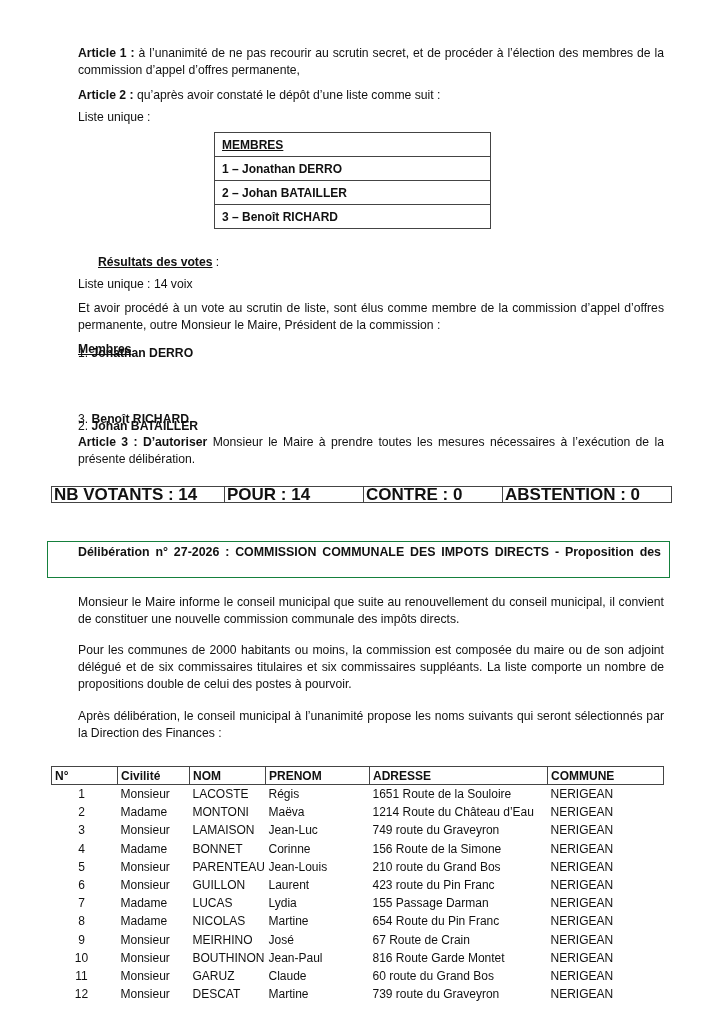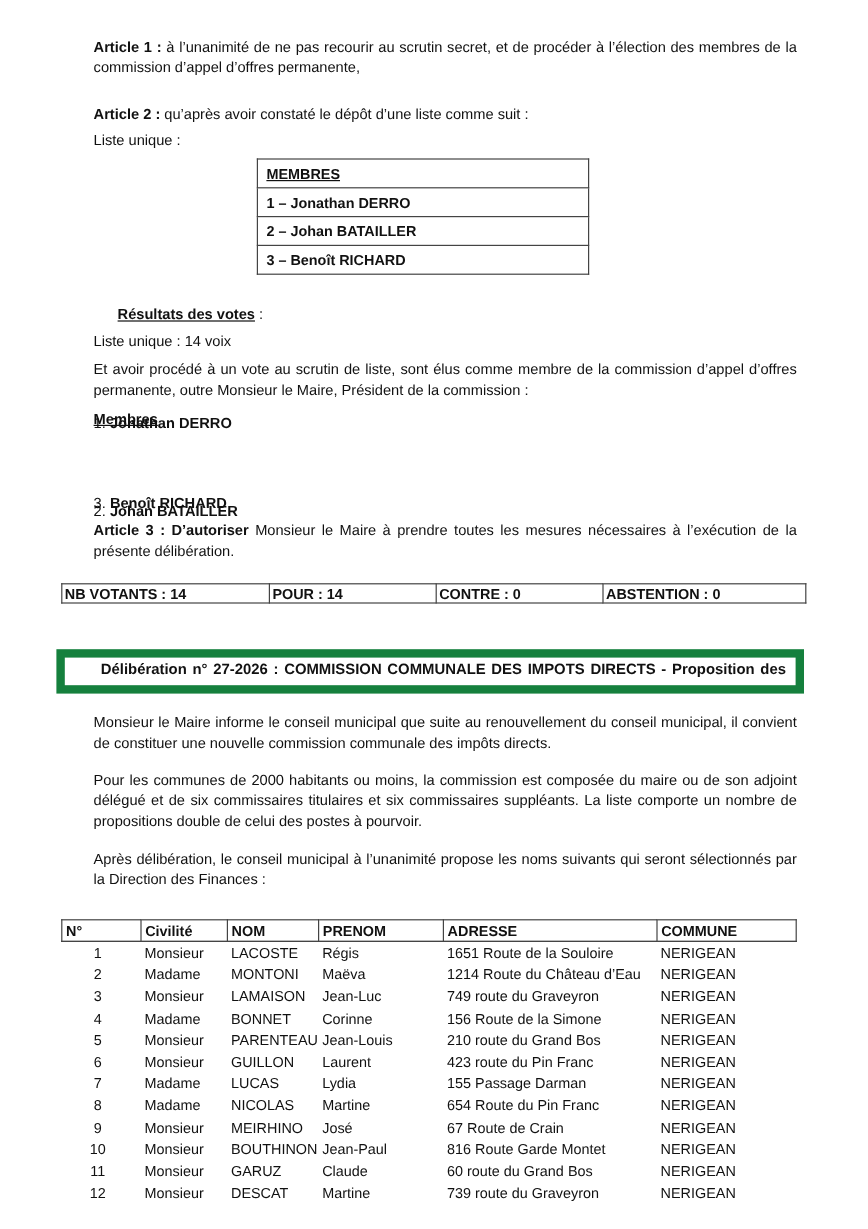--- a/index.html
+++ b/index.html
@@ -6,36 +6,36 @@
   body {
     width: 723px; height: 1024px; position: relative; overflow: hidden;
     font-family: "Liberation Sans", sans-serif; font-size: 12.2px; color: #111;
   }
   .p { position: absolute; left: 78px; width: 586px; line-height: 17px; text-align: justify; margin: 0; }
   .b { font-weight: bold; }
   .u { text-decoration: underline; }
   .membres-table { position: absolute; left: 214px; top: 132px; width: 277px; border-collapse: collapse; }
   .membres-table td { border: 1px solid #444; height: 23px; padding: 0 0 0 7px; font-weight: bold; font-size: 12px; }
   .vote-table { position: absolute; left: 51px; top: 486px; width: 621px; border-collapse: collapse; }
-  .vote-table td { border: 1px solid #444; height: 15px; padding: 0 0 0 2px; font-weight: bold; font-size: 12px; line-height: 14px; }
+  .vote-table td { border: 1px solid #444; height: 15px; padding: 0 0 0 2px; font-weight: bold; font-size: 17px; line-height: 14px; }
   .delib-box {
     position: absolute; left: 47px; top: 541px; width: 623px; height: 37px;
-    border: 7px solid #15803d; box-sizing: border-box; padding: 2px 8px 0 30px;
+    border: 1px solid #15803d; box-sizing: border-box; padding: 2px 8px 0 30px;
     font-weight: bold; font-size: 12.4px; line-height: 17px; text-align: justify;
   }
   .delib-box span { display: block; }
   .list-table { position: absolute; left: 51px; top: 766px; width: 613px; border-collapse: collapse; }
   .list-table th { border: 1px solid #444; text-align: left; font-weight: bold; font-size: 12px; height: 17px; padding: 0 0 0 3px; }
   .list-table td { font-size: 12px; height: 18.2px; padding: 0 0 0 3px; white-space: nowrap; }
   .list-table td.num { text-align: center; padding: 0 6px 0 0; }
 </style>
 </head>
 <body>
 
-<p class="p" style="top:31px;"><span class="b">Article 1 :</span><span> à l’unanimité de ne pas recourir au scrutin secret, et de procéder à l’élection des membres de la commission d’appel d’offres permanente,</span></p>
+<p class="p" style="top:45px;"><span class="b">Article 1 :</span><span> à l’unanimité de ne pas recourir au scrutin secret, et de procéder à l’élection des membres de la commission d’appel d’offres permanente,</span></p>
 
 <p class="p" style="top:87px;"><span class="b">Article 2 :</span><span> qu’après avoir constaté le dépôt d’une liste comme suit :</span></p>
 
 <p class="p" style="top:109px;">Liste unique :</p>
 
 <table class="membres-table">
   <tbody>
       <tr>
         <td><span class="u">MEMBRES</span></td>
       </tr>

